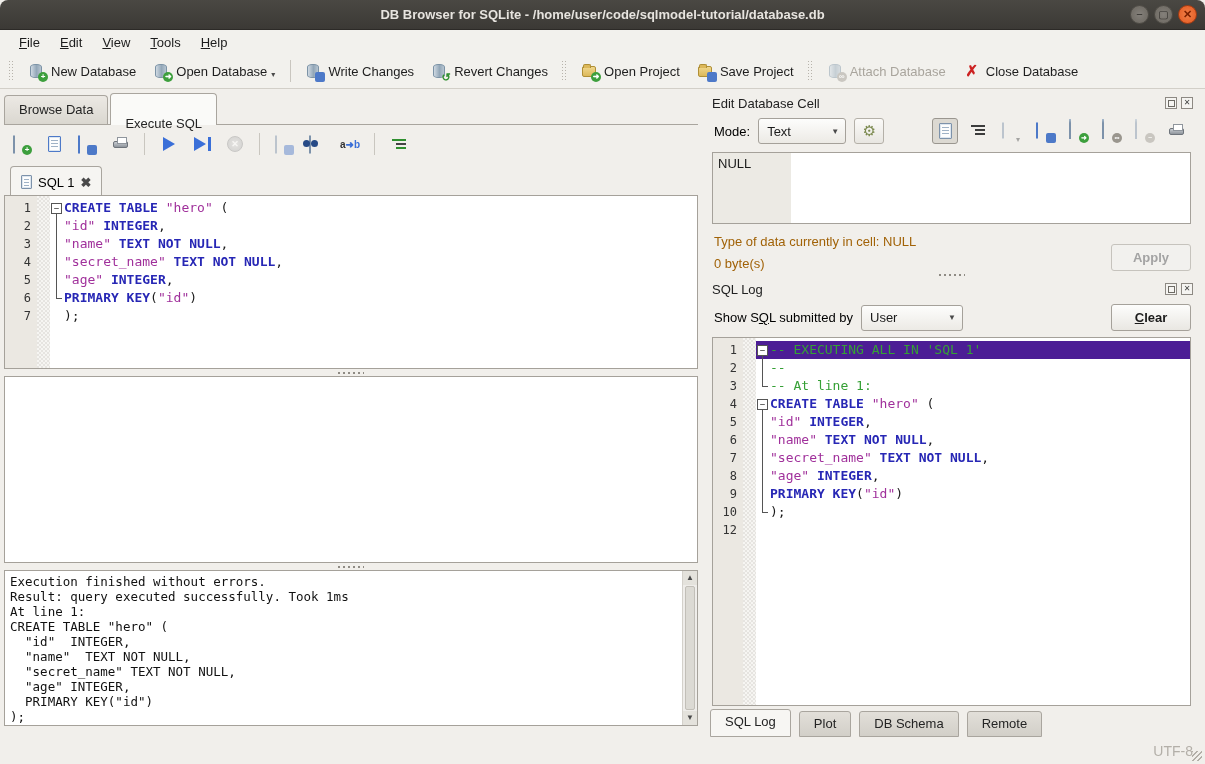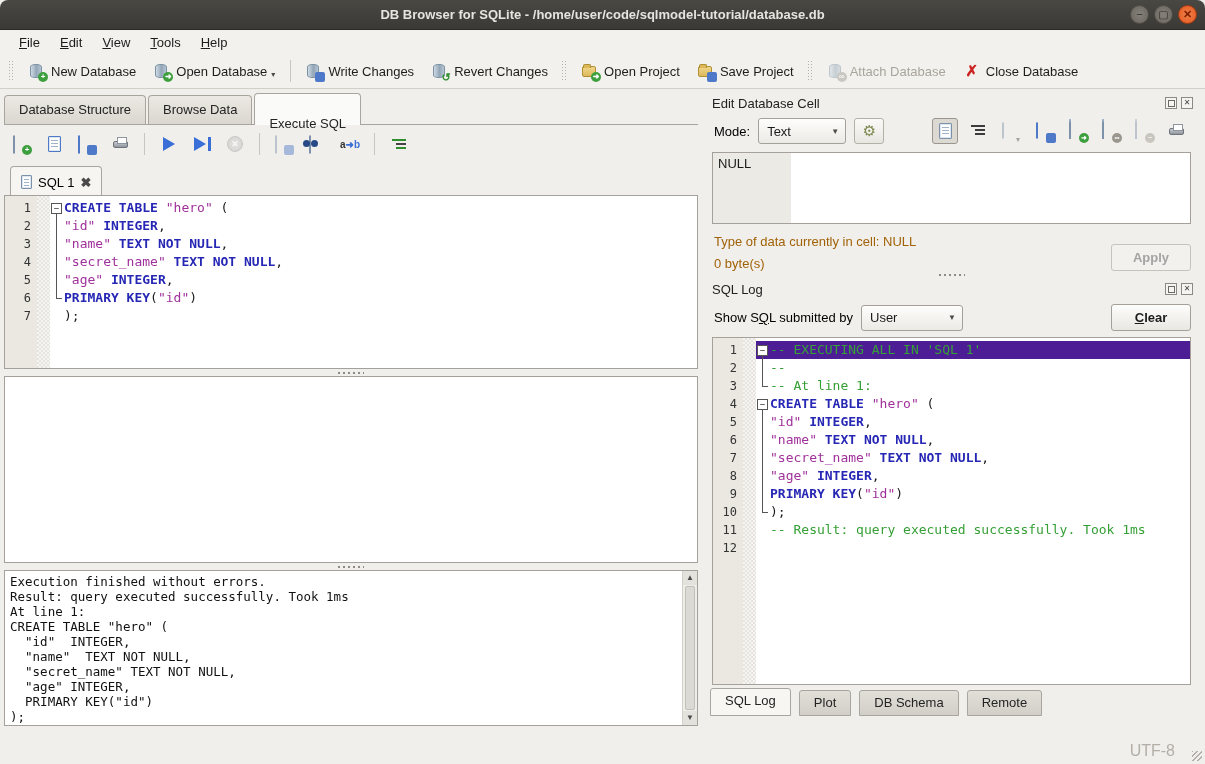--- a/index.html
+++ b/index.html
@@ -175,22 +175,22 @@
   .user-select { width:102px; }
   .clear-btn { margin-left:auto; width:80px; }
   #log-box { flex:1; margin:0 6px; min-height:0; }
 
   .bottom-tabs { display:flex; align-items:flex-end; gap:8px; padding:5px 0 0 4px; height:31px; flex:none; }
   .btab { padding:4px 14px; font-size:13px; color:#242424; background:linear-gradient(#e2dfd9,#d2cfc8);
           border:1px solid #a9a59e; border-radius:3px 3px 0 0; height:26px; }
   .btab.active { background:#f7f6f3; height:28px; }
 
   
-  .statusbar { height:27px; flex:none; display:flex; align-items:center; justify-content:flex-end; padding-right:30px;
-               font-size:16px; color:#b3afa8; position:relative;margin-top:21px; }
+  .statusbar { height:27px; flex:none; display:flex; align-items:center; justify-content:flex-end; padding-right:12px;
+               font-size:14px; color:#b3afa8; position:relative; }
   .grip { position:absolute; right:3px; bottom:3px; width:10px; height:10px;
           background:repeating-linear-gradient(135deg,#b3afa8 0 1px, transparent 1px 3.5px); }
 </style>
 </head>
 <body>
 
 <div class="window">
 
   <div class="titlebar">
     <div class="title-text">DB Browser for SQLite - /home/user/code/sqlmodel-tutorial/database.db</div>
@@ -268,21 +268,20 @@
       <span class="redx">✗</span>
       <span>Close Database</span>
     </div>
   </div>
 
   <div class="main">
 
     <div class="left-pane">
 
       <div class="tabbar">
-        <div class="tab">Database Structure</div>
         <div class="tab">Browse Data</div>
         <div class="tab active">Execute SQL</div>
       </div>
 
       <div class="sql-toolbar">
         <div class="sbtn">
           <span class="ic"><span class="doc"></span><span class="badge green">+</span></span>
         </div>
         <div class="sbtn">
             <span class="doc blue"></span>
@@ -577,28 +576,20 @@
             </div>
             <div class="cl">
               <span class="ln">10</span>
               <span class="mg"></span>
               <span class="line-body">
                 <span class="fm fm-end"></span>
                 <span class="ct"><span class="tk-pl">);</span></span>
               </span>
             </div>
             <div class="cl">
-              <span class="ln">11</span>
-              <span class="mg"></span>
-              <span class="line-body">
-                <span class="fm fm-none"></span>
-                <span class="ct"><span class="tk-pl"> </span><span class="tk-cm">-- Result: query executed successfully. Took 1ms</span></span>
-              </span>
-            </div>
-            <div class="cl">
               <span class="ln">12</span>
               <span class="mg"></span>
               <span class="line-body">
                 <span class="fm fm-none"></span>
                 <span class="ct"></span>
               </span>
             </div>
           </div>
       </div>
 

